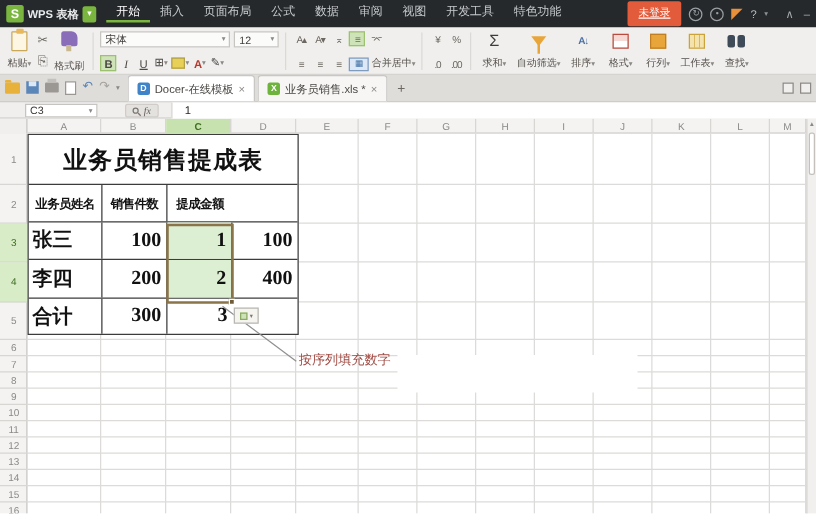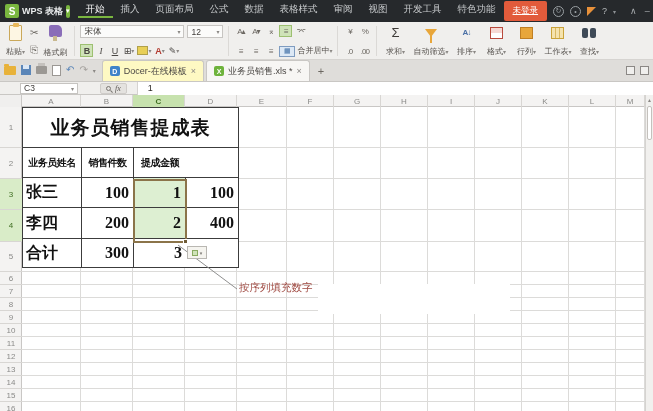--- a/index.html
+++ b/index.html
@@ -79,21 +79,21 @@
   .folder-ico{width:12px;height:9px;background:#e8b23a;border-radius:1px;position:relative;}
   .folder-ico:before{content:"";position:absolute;top:-2px;left:0;width:5px;height:2px;background:#e8b23a;border-radius:1px 1px 0 0;}
   .floppy-ico{width:10px;height:10px;background:#5b86b8;position:relative;}
   .floppy-ico:before{content:"";position:absolute;top:0;left:2px;width:6px;height:4px;background:#dce8f5;}
   .printer-ico{width:11px;height:8px;background:#9b9894;position:relative;border-radius:1px;}
   .printer-ico:before{content:"";position:absolute;top:-3px;left:2px;width:7px;height:3px;background:#c4c1bd;}
   .preview-ico{width:9px;height:11px;background:#fff;border:1px solid #9b9894;}
   .qa-glyph{font-size:10px;color:#5b86b8;line-height:10px;}
   .qa-glyph.dim{color:#a5a29e;}
   .doc-tab{height:21px;display:flex;align-items:center;gap:4px;padding:0 7px;font-size:9px;color:#4a4744;
-    background:#fef9c3;border:1px solid #c9c7c4;border-bottom:none;border-radius:3px 3px 0 0;margin-right:2px;white-space:nowrap;}
+    background:#ffffff;border:1px solid #c9c7c4;border-bottom:none;border-radius:3px 3px 0 0;margin-right:2px;white-space:nowrap;}
   .doc-tab.active{background:#f7f6f4;}
   .tab-ico{width:10px;height:10px;border-radius:2px;color:#fff;font-size:7px;font-weight:bold;
     display:flex;align-items:center;justify-content:center;}
   .tab-ico.docer{background:#3f83c9;}
   .tab-ico.et{background:#6eb33c;}
   .tab-close{color:#8b8885;font-size:9px;}
   .newtab-btn{font-size:11px;color:#6b6761;padding:0 6px;height:21px;display:flex;align-items:center;}
   .tabbar-right{margin-left:auto;display:flex;align-items:center;gap:5px;height:22px;}
   .view-sq{width:9px;height:9px;border:1px solid #8b8885;background:#f0efed;}
 
@@ -164,21 +164,20 @@
   <div class="titlebar">
     <div class="logo-s">S</div>
     <span class="app-name">WPS 表格</span>
     <div class="logo-dd">▾</div>
     <nav class="menu-tabs">
         <div class="menu-tab active">开始</div>
         <div class="menu-tab">插入</div>
         <div class="menu-tab">页面布局</div>
         <div class="menu-tab">公式</div>
         <div class="menu-tab">数据</div>
-        <div class="menu-tab">表格样式</div>
         <div class="menu-tab">审阅</div>
         <div class="menu-tab">视图</div>
         <div class="menu-tab">开发工具</div>
         <div class="menu-tab">特色功能</div>
       </nav>
     <div class="tb-right">
       <button class="login-btn">未登录</button>
       <span class="circ-ico">↻</span>
       <span class="circ-ico">•</span>
       <span class="flag-ico"></span>

